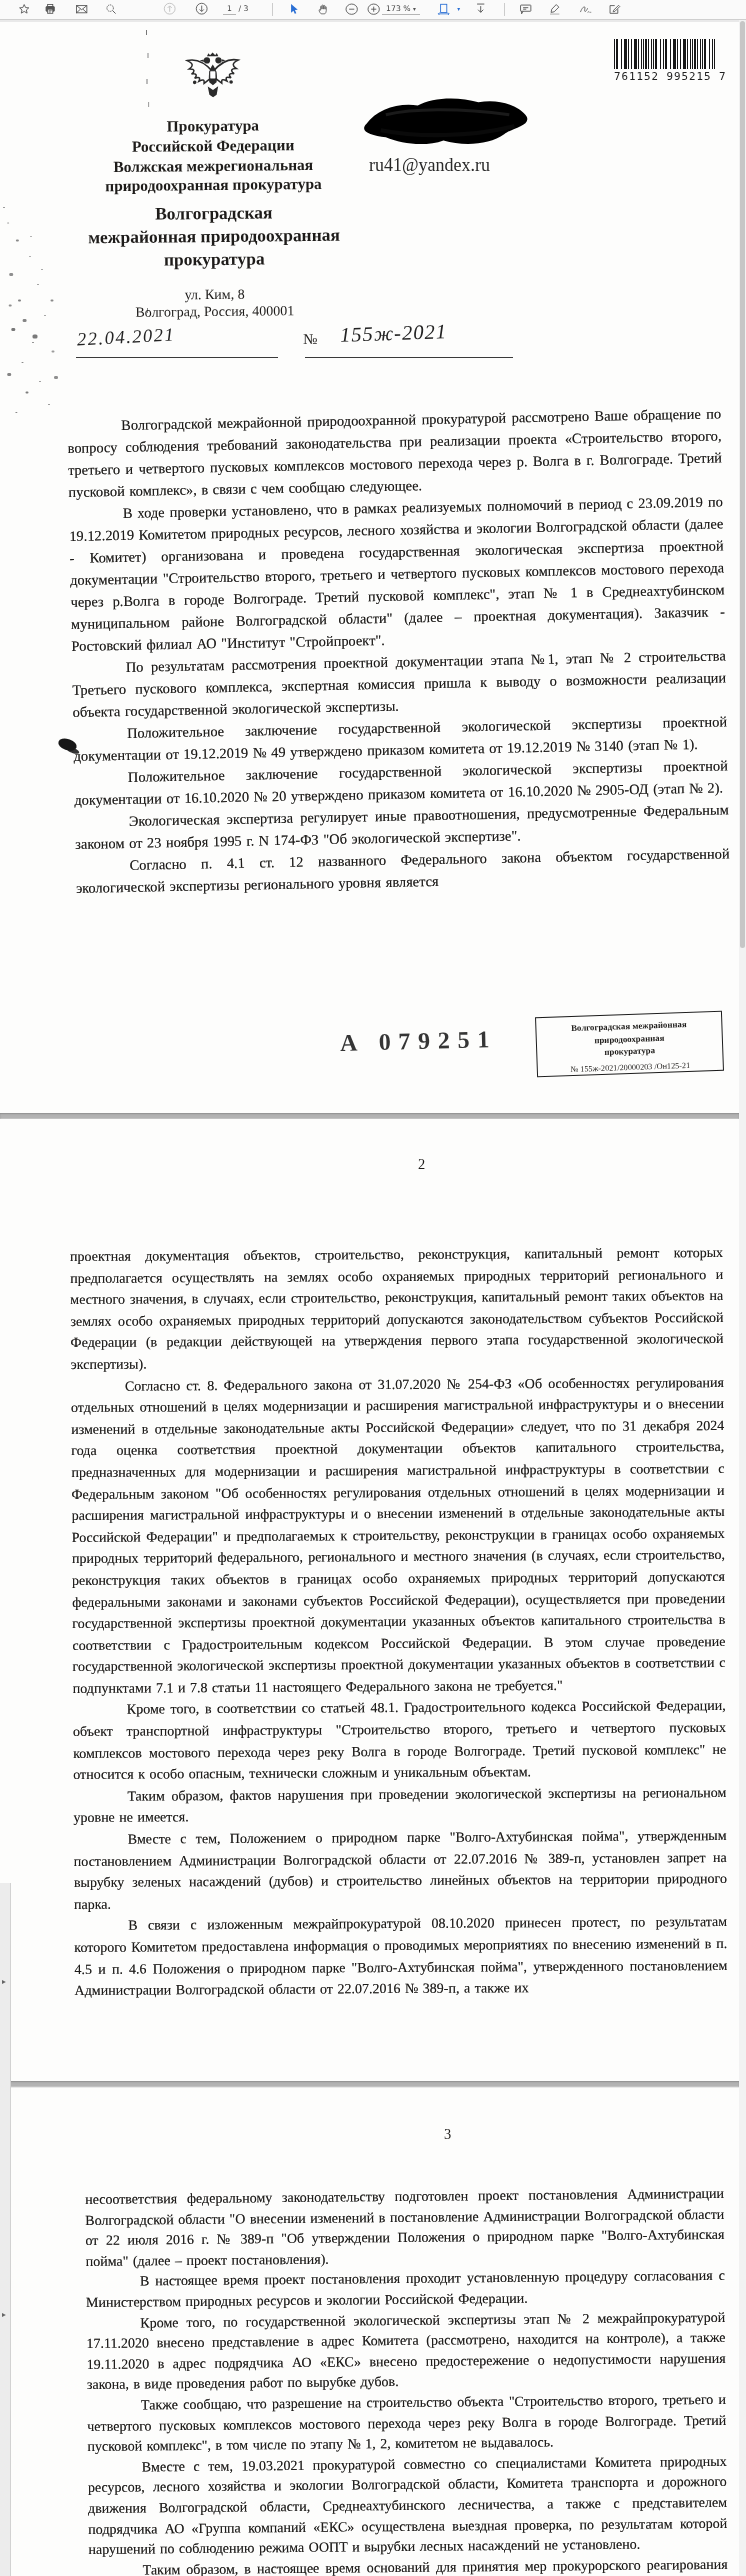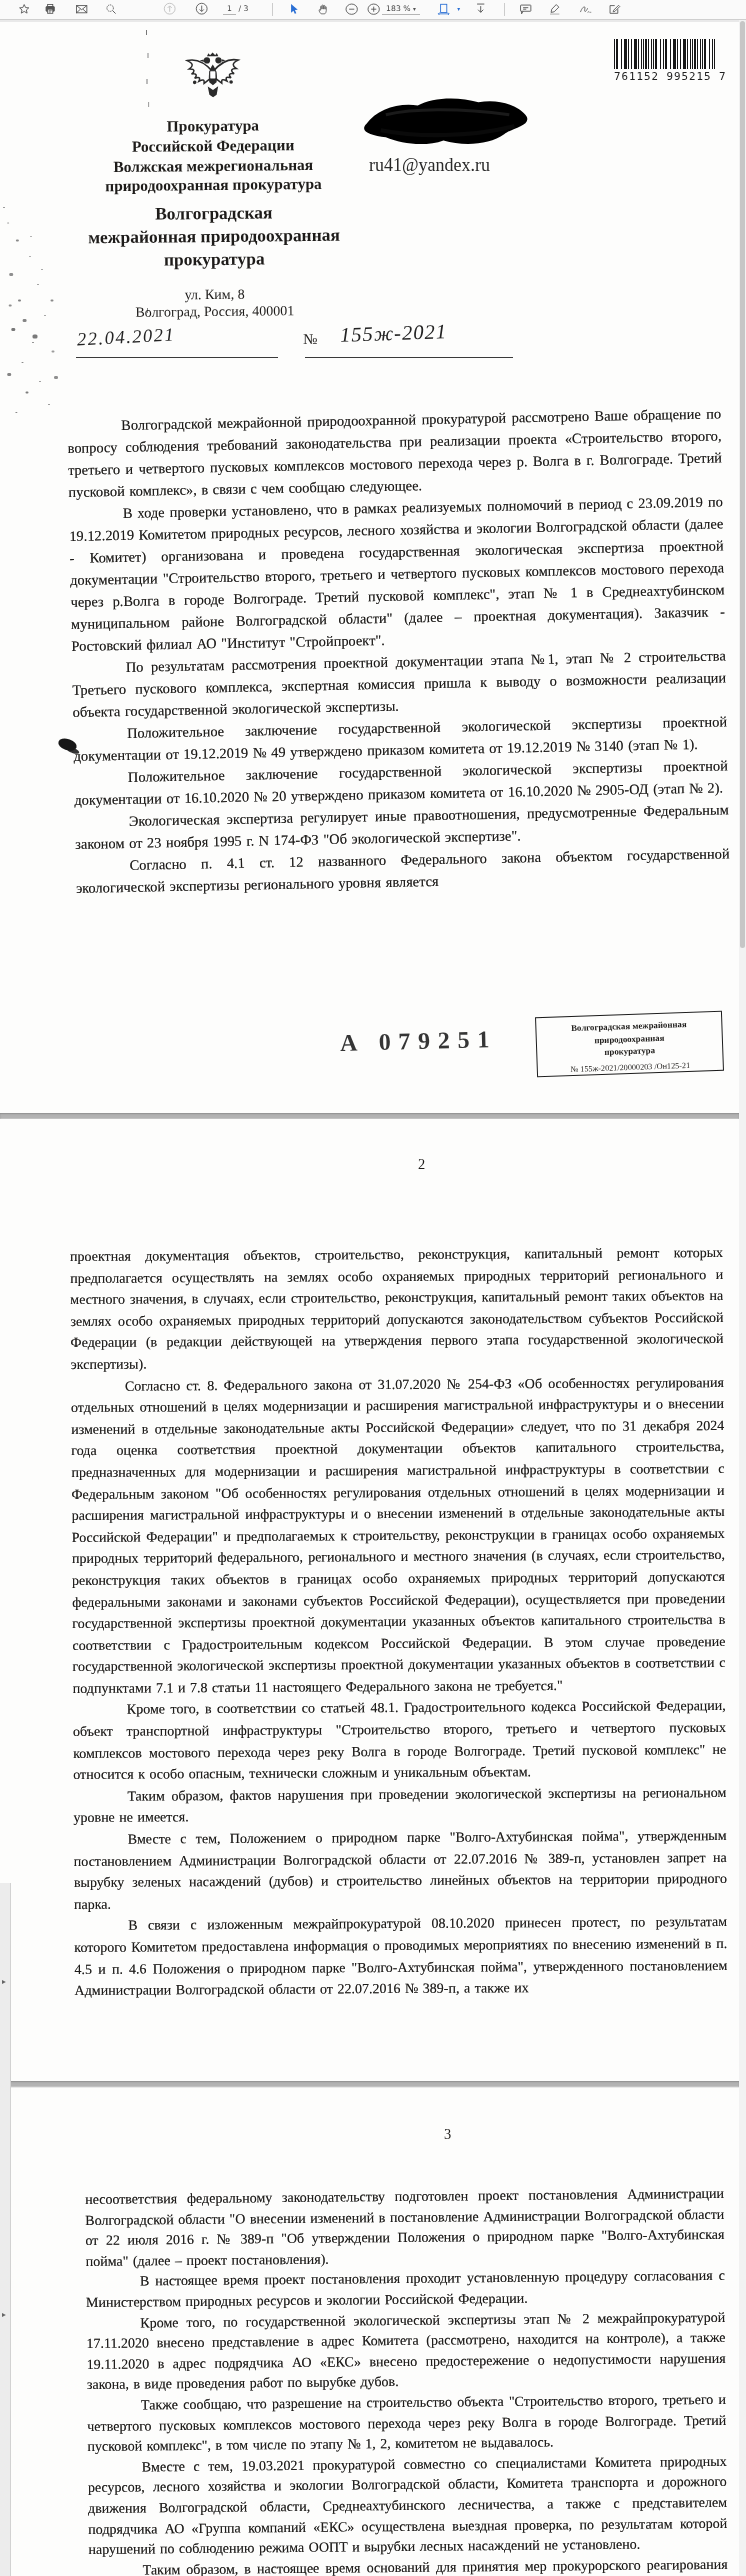--- a/index.html
+++ b/index.html
@@ -154,21 +154,21 @@
           <path d="M8 12h10"></path>
         </svg>
     </div>
     <div class="tbi" style="left:367px">
       <svg width="13.4" height="12.4" viewBox="0 0 26 24" fill="none" stroke="#555" stroke-width="1.7">
           <ellipse cx="13" cy="12" rx="11" ry="10"></ellipse>
           <path d="M8 12h10M13 7v10"></path>
         </svg>
     </div>
     <div class="tbtxt" style="left:382px">
-      <span class="uline"><span>183 %</span>&nbsp;<span class="caret">▾</span></span>
+      <span class="uline"><span>173 %</span>&nbsp;<span class="caret">▾</span></span>
     </div>
     <div class="tbi" style="left:437px">
       <svg width="13.4" height="12.4" viewBox="0 0 26 24" fill="none">
           <rect x="7" y="2.5" width="12" height="16" stroke="#2a6fd4" stroke-width="1.7"></rect>
           <path d="M3 21h20M5 18.5l-2.5 2.5L5 23.5M21 18.5l2.5 2.5-2.5 2.5" stroke="#2a6fd4" stroke-width="1.6"></path>
         </svg>
     </div>
     <div class="tbi" style="left:452px">
       <span class="caret" style="color:#2a6fd4">▾</span>
     </div>

